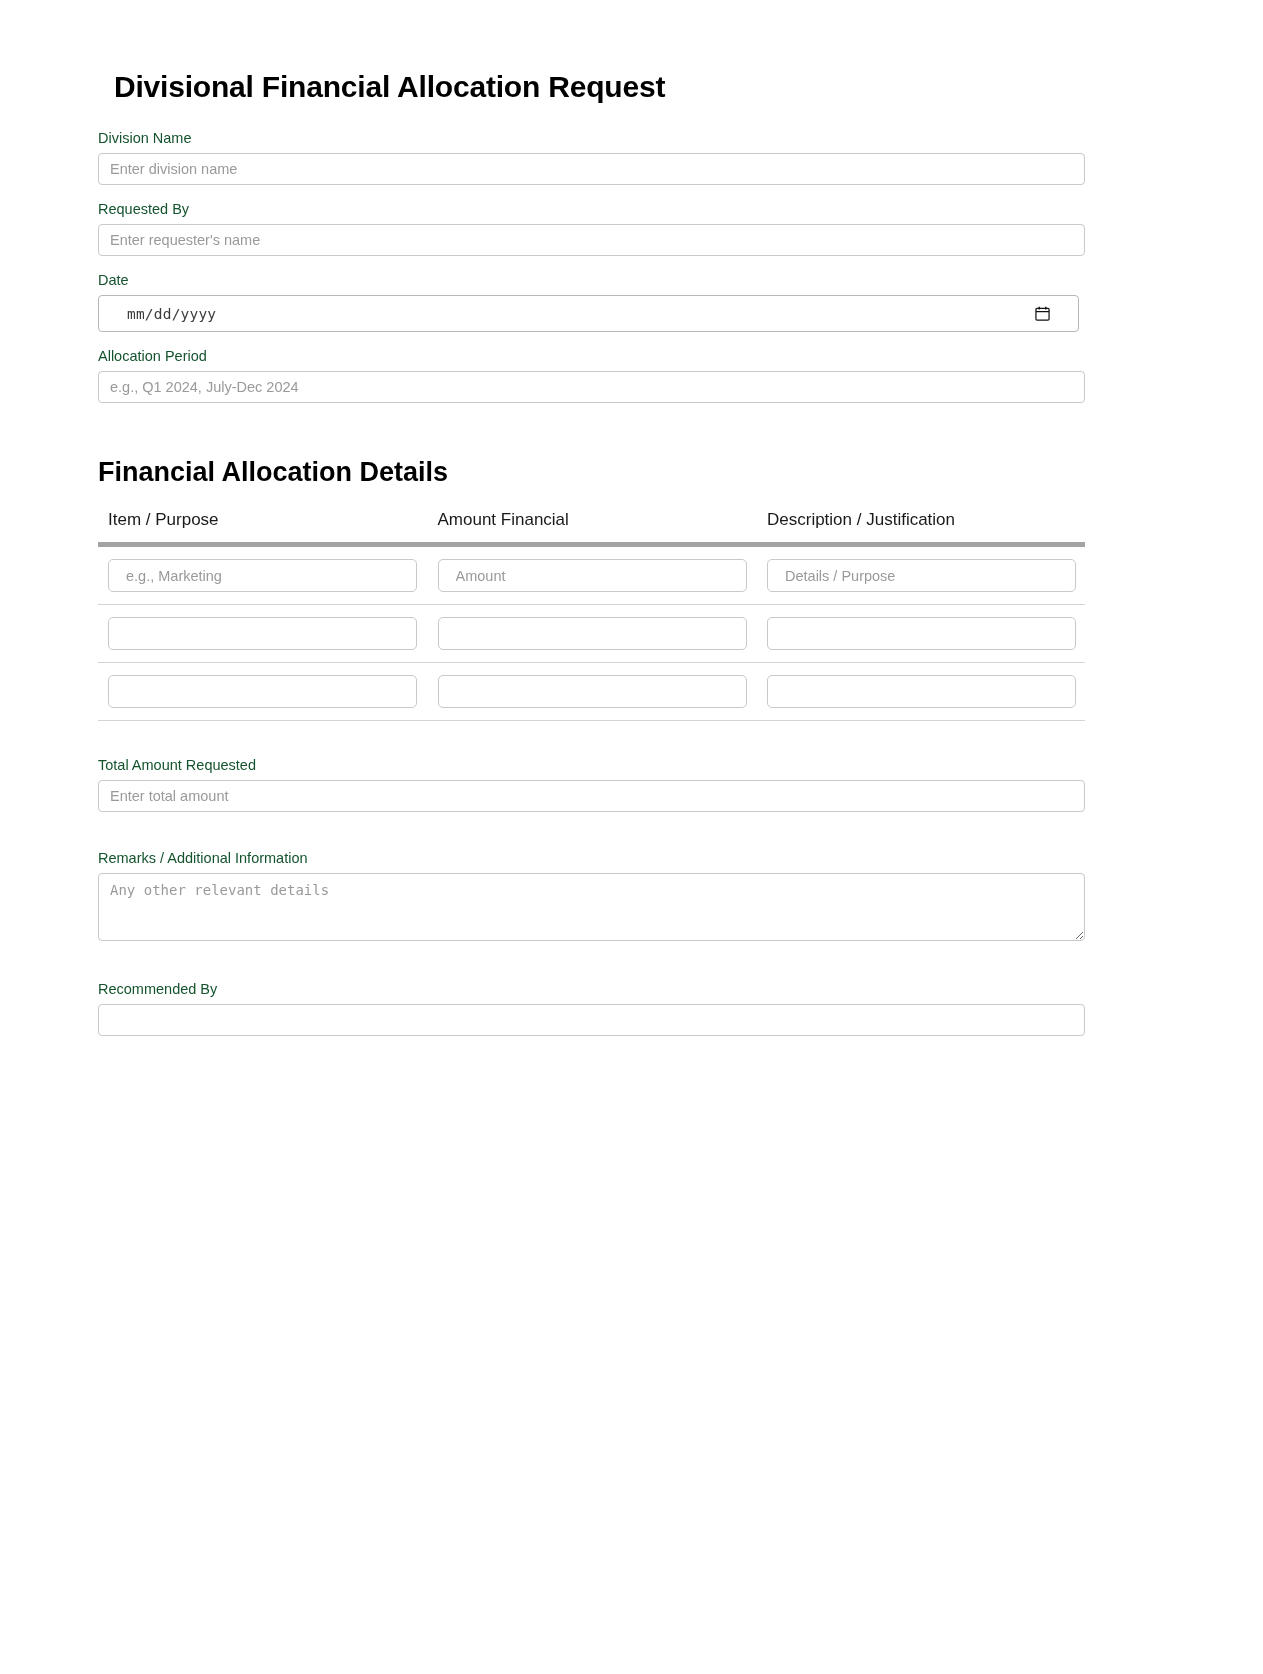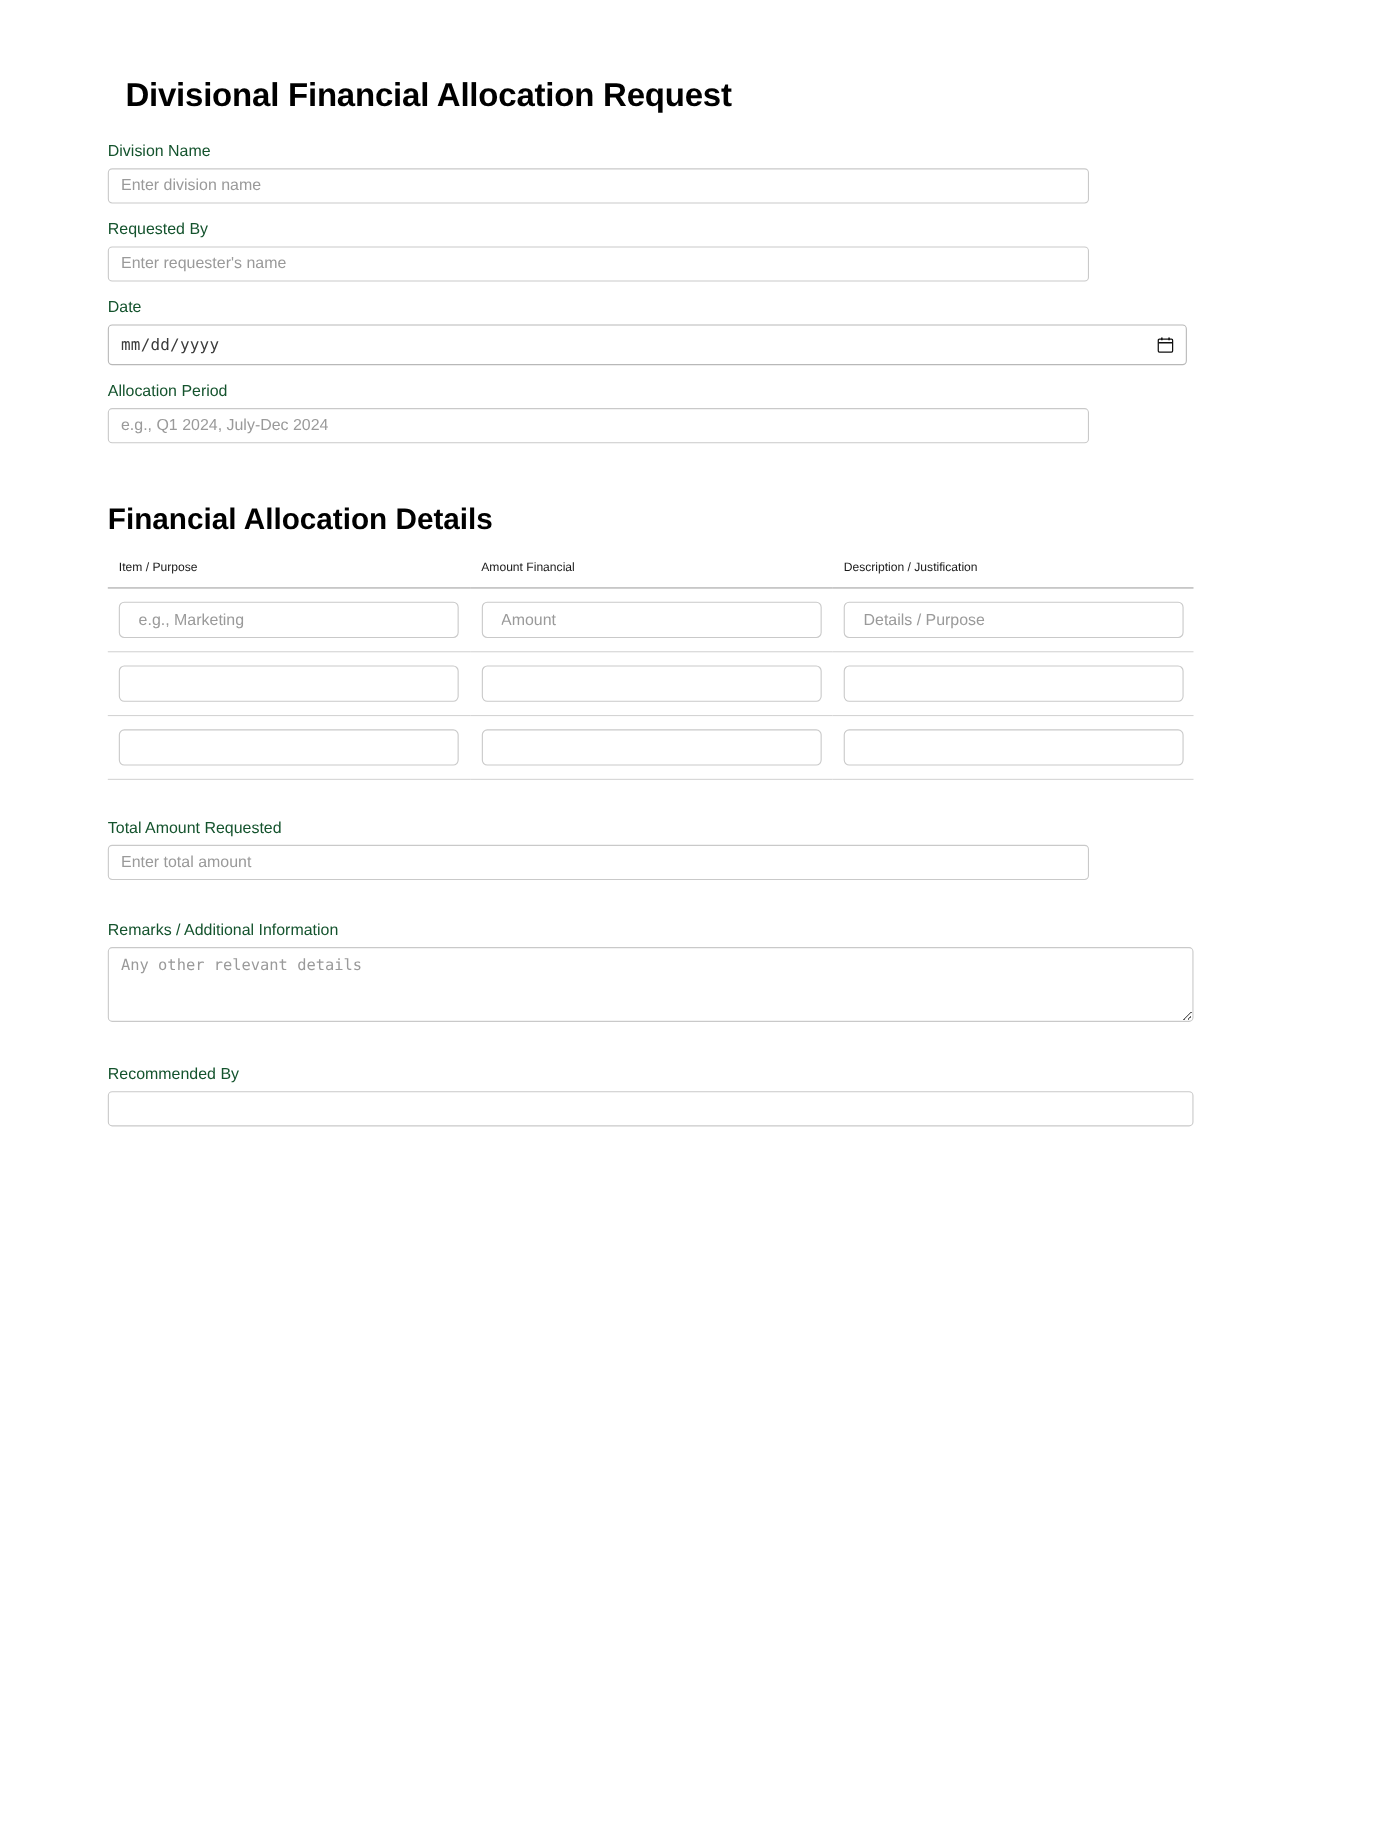--- a/index.html
+++ b/index.html
@@ -31,21 +31,21 @@
   }
   .field-label {
     font-size: 14.5px;
     color: #14532d;
     margin-bottom: 7px;
     display: block;
   }
   .text-input {
     box-sizing: border-box;
     display: block;
-    width: 892px;
+    width: 987px;
     height: 32px;
     padding: 5px 11px;
     font-size: 14.5px;
     font-family: "Liberation Sans", sans-serif;
     color: #b91c1c;
     border: 1px solid #c9c9c9;
     border-radius: 4px;
     background: #fff;
     outline: none;
   }
@@ -55,21 +55,21 @@
   .date-input {
     position: relative;
     box-sizing: border-box;
     width: 981px;
     height: 37px;
     border: 1px solid #b8b8b8;
     border-radius: 4px;
     background: #fff;
     display: flex;
     align-items: center;
-    padding: 0 11px;
+    padding: 0 28px;
     justify-content: space-between;
     gap: 12px;
   }
   .date-text {
     font-family: "DejaVu Sans Mono", monospace;
     font-size: 14.5px;
     color: #3b3b3b;
     letter-spacing: 0.2px;
   }
   .cal-icon svg { display: block; }
@@ -80,24 +80,24 @@
     margin: 54px 0 22px 0;
   }
   .alloc-table {
     width: 987px;
     border-collapse: collapse;
     margin-left: 0;
   }
   .alloc-table th {
     text-align: left;
     font-weight: normal;
-    font-size: 11px;
+    font-size: 17px;
     color: #1a1a1a;
     padding: 0 0 12px 10px;
-    border-bottom: 1px solid #a3a3a3;
+    border-bottom: 5px solid #a3a3a3;
   }
   .alloc-table td {
     padding: 12px 0 12px 10px;
     border-bottom: 1px solid #d4d4d4;
     vertical-align: middle;
   }
   .alloc-table tr:last-child td {
     border-bottom: 1px solid #d4d4d4;
   }
   .col1 { width: 330px; }

